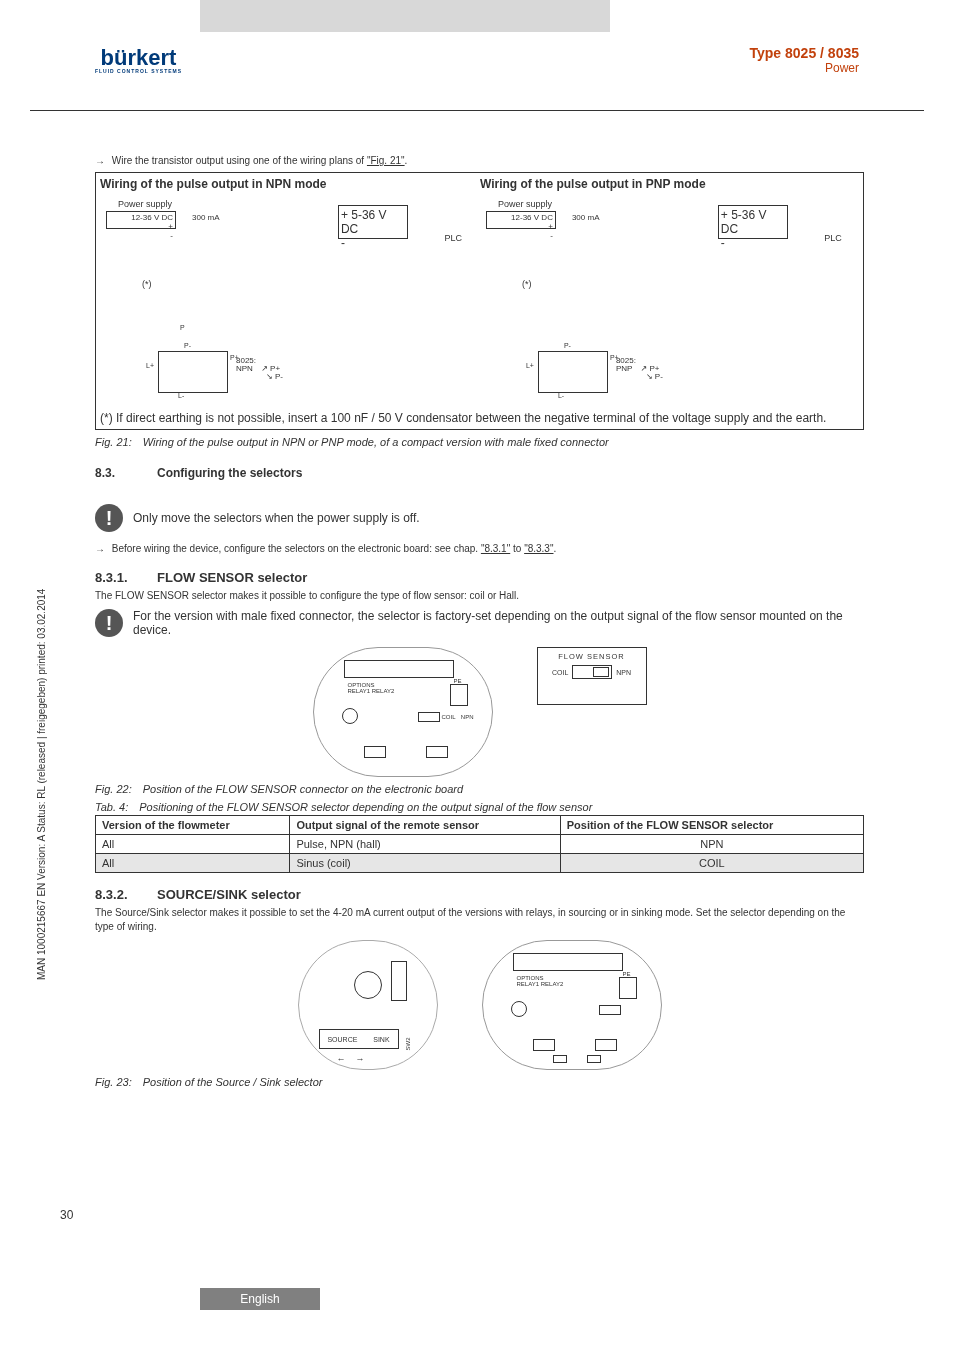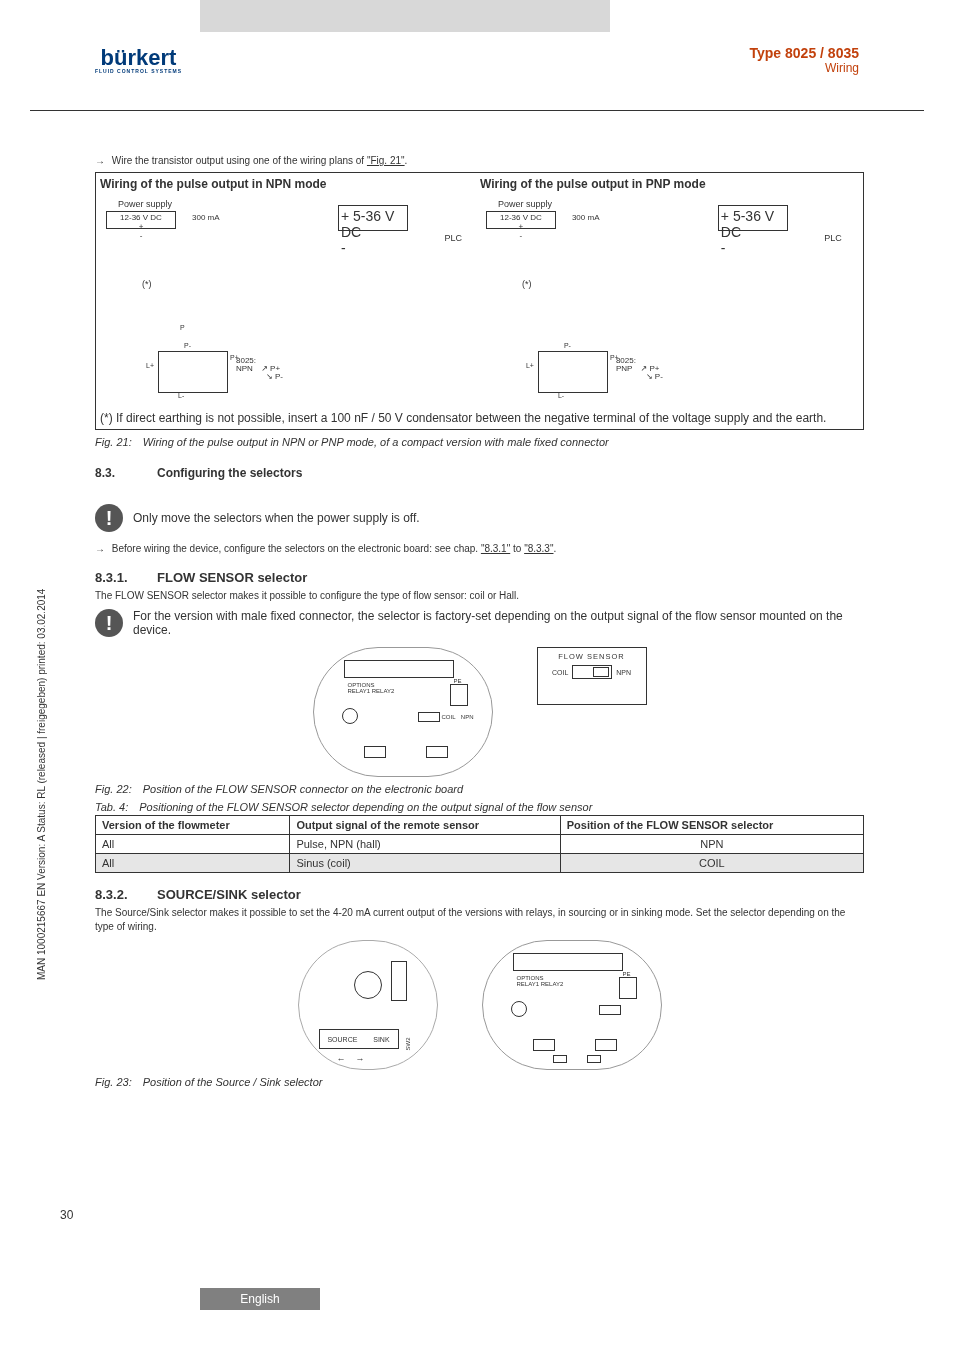--- a/index.html
+++ b/index.html
@@ -34,23 +34,23 @@
   .link { text-decoration: underline; color:#333; }
   .fig-box {
     border:1px solid #333; margin-top:4px; padding:4px 4px 4px 4px;
     display:flex; gap:8px; flex-wrap:wrap; font-size:9px;
     position:relative;
   }
   .mode { width:49%; }
   .mode-title { font-weight:bold; font-size:12px; margin-bottom:8px;}
   .diagram { border:0; height:200px; position:relative; overflow:hidden;}
   .ps-label{ position:absolute; top:0; left:18px; font-size:9px;}
-  .ps-box { position:absolute; top:12px; left:6px; width:70px; height:18px; border:1px solid #333; font-size:8px; text-align:center; padding:1px 2px;}
+  .ps-box { position:absolute; top:12px; left:6px; width:70px; height:18px; border:1px solid #333; font-size:8px; text-align:right; padding:1px 2px;}
   .fuse-label{position:absolute; top:14px; left:92px; font-size:8px;}
-  .optional-box{position:absolute; top:6px; right:64px; width:70px; height:26px; border:1px solid #333; font-size:14px; padding:2px;}
+  .optional-box{position:absolute; top:6px; right:64px; width:70px; height:34px; border:1px solid #333; font-size:12px; padding:2px;}
   .plc-label{position:absolute; top:34px; right:10px; font-size:9px;}
   .star{position:absolute; top:80px; left:42px; font-size:9px;}
   .conn-box{position:absolute; bottom:6px; left:58px; width:70px; height:42px; border:1px solid #333;}
   .conn-lbl{position:absolute; font-size:7px;}
   .mode-note{position:absolute; bottom:18px; left:136px; font-size:8px; line-height:1;}
   .note-line{ width:100%; font-size:12px; margin-top:4px; }
   .caption { font-style: italic; font-size:11px; margin-top:6px; }
   h2 { font-size:12px; font-weight:bold; margin-top:18px; margin-bottom:24px;}
   h2 .num{ display:inline-block; width:62px;}
   .warn { display:flex; align-items:center; gap:10px; margin:6px 0 10px 0;}
@@ -95,21 +95,21 @@
 
 <div class="tab-box"></div>
 
 <div class="header">
   <div class="logo">
     <div>bürkert</div>
     <div class="tag">FLUID CONTROL SYSTEMS</div>
   </div>
   <div class="doc-id">
     <div class="t">Type 8025 / 8035</div>
-    <div class="w">Wiring</div>
+    <div class="w">Power</div>
   </div>
 </div>
 <div class="hr"></div>
 
 <div class="content">
 
   <div class="body-text arrow">
     <span>Wire the transistor output using one of the wiring plans of </span><span class="link">"Fig. 21"</span><span>.</span>
   </div>
 

